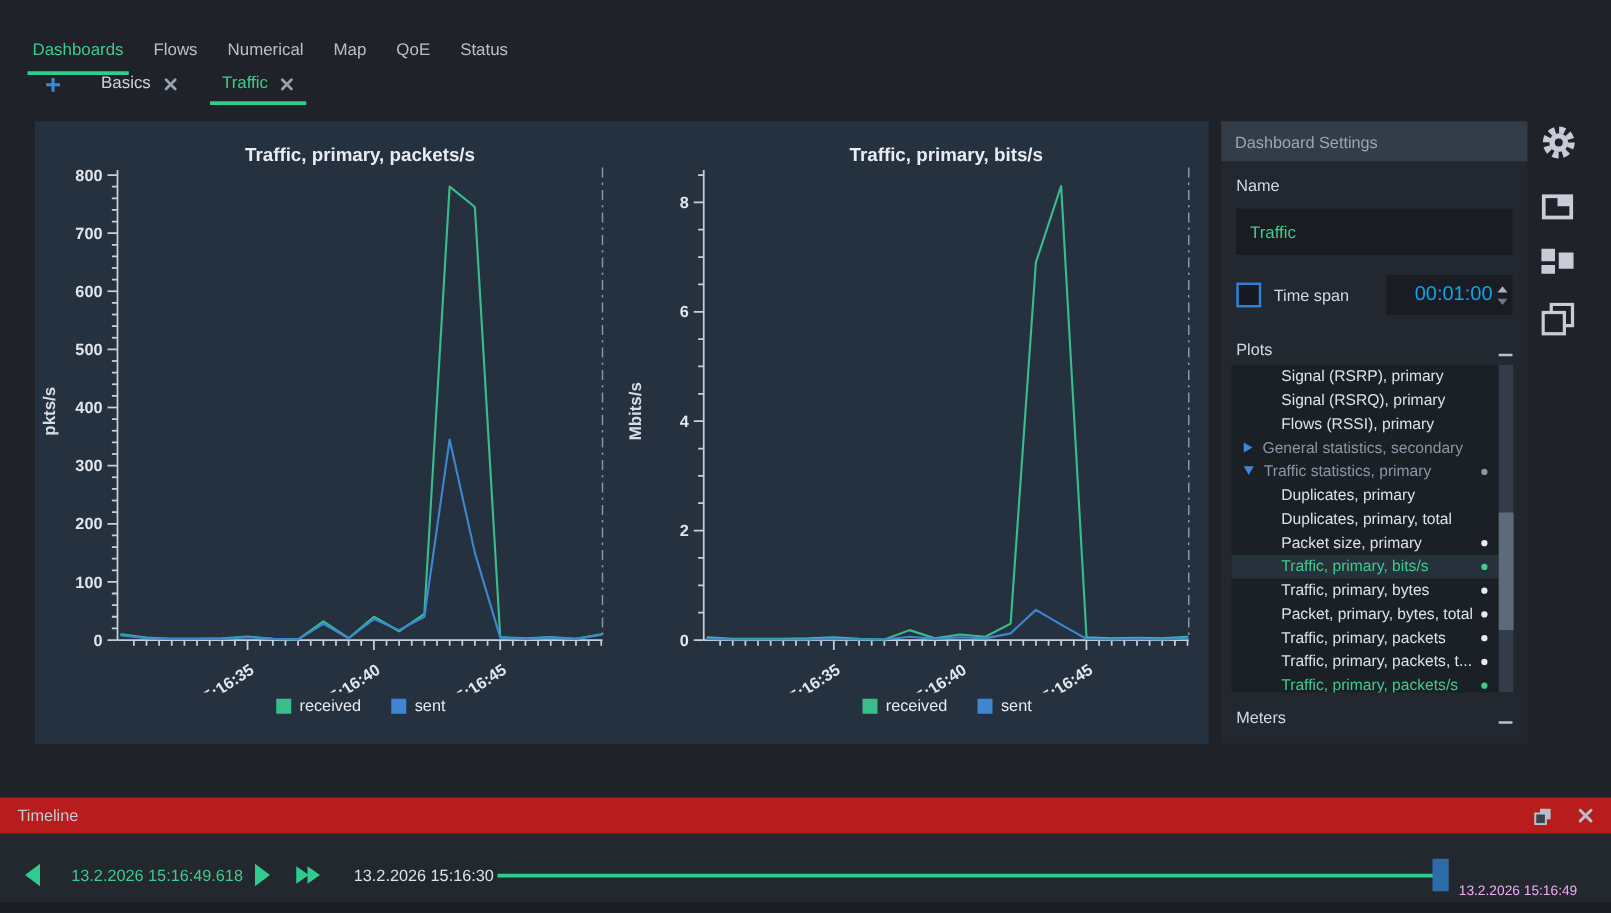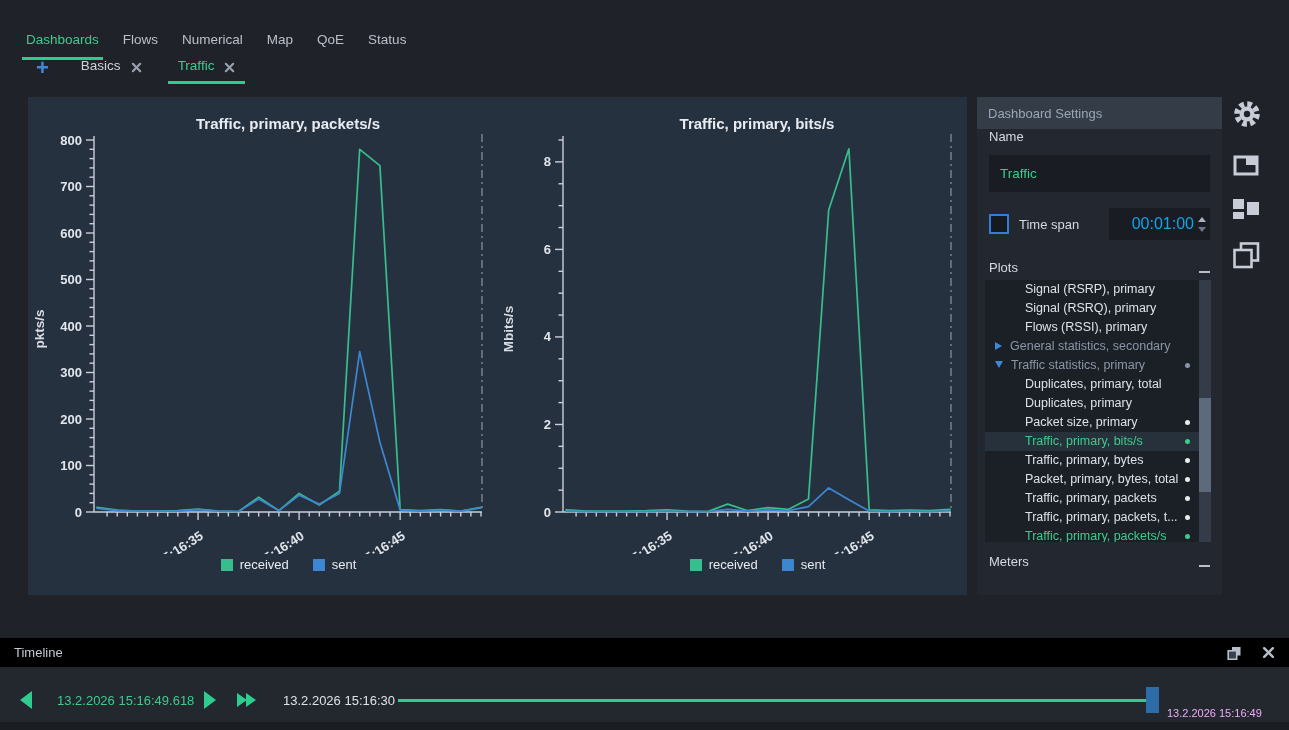--- a/index.html
+++ b/index.html
@@ -26,21 +26,21 @@
   .lg-swatch{width:12px;height:12px;display:inline-block}
   .ch-title{font:bold 15px "Liberation Sans",sans-serif;fill:#e8ecf2}
   .ylab{font:bold 13.5px "Liberation Sans",sans-serif;fill:#d8dde5}
   .ax-lab{font:bold 13px "Liberation Sans",sans-serif;fill:#e2e6ec}
   .axis{stroke:#c9cfd9;stroke-width:1.4}
   .dashdot{stroke:#8b94a3;stroke-width:1.2;stroke-dasharray:8 4 2 4}
 
   
   .settings-panel{position:absolute;left:977px;top:97px;width:245px;height:498px;background:#232830}
   .panel-header{height:32px;background:#343c48;color:#9aa6b6;font-size:13px;display:flex;align-items:center;padding-left:11px}
-  .panel-body{}
+  .panel-body{padding-top:12px}
   .field-label{margin:0 12px;font-size:13px;color:#d5dae1}
   .name-input{display:block;margin:11px 12px 0;width:221px;height:37px;background:#191d23;border:none;outline:none;color:#3ecb8d;font-size:13.5px;padding-left:11px;font-family:inherit}
   .ts-row{margin:16px 12px 0;display:flex;align-items:center;height:32px}
   .checkbox{width:20px;height:20px;border:2px solid #2f7fd6;background:#161a20;display:inline-block;cursor:pointer}
   .ts-label{margin-left:10px;font-size:13px;color:#d5dae1;flex:1}
   .spinbox{width:101px;height:32px;background:#191d23;display:flex;align-items:center}
   .spin-value{flex:1;text-align:right;color:#0ea5e9;font-size:16px}
   .spin-arrows{width:16px;height:100%;display:flex;flex-direction:column;align-items:center;justify-content:center;gap:5px}
   .arr-up{width:0;height:0;border-left:4.5px solid transparent;border-right:4.5px solid transparent;border-bottom:5.5px solid #a9b2c0}
   .arr-dn{width:0;height:0;border-left:4.5px solid transparent;border-right:4.5px solid transparent;border-top:5.5px solid #6d7687}
@@ -62,21 +62,21 @@
   .vthumb{position:absolute;left:0;width:100%;top:45%;height:36%;background:#5d6a7c}
 
   
   .right-toolbar{position:absolute;left:1230px;top:100px;width:52px;display:flex;flex-direction:column;align-items:flex-start;gap:0;padding-left:3px}
   .tool{cursor:pointer}
   .tool + .tool{margin-top:21px}
   .tool:nth-child(2){margin-top:26px}
 
   
   .timeline{position:absolute;left:0;top:638px;width:1289px;height:84px}
-  .tl-header{height:29px;background:#000000;display:flex;align-items:center;padding:0 14px}
+  .tl-header{height:29px;background:#b91c1c;display:flex;align-items:center;padding:0 14px}
   .tl-title{font-size:13px;color:#c3cad4;flex:1}
   .tl-restore{margin-right:20px;cursor:pointer}
   .tl-close{cursor:pointer}
   .tl-body{position:relative;height:55px;background:#23272e}
   .tl-body > *{position:absolute}
   .tri-l{width:0;height:0;border-top:9px solid transparent;border-bottom:9px solid transparent;border-right:12px solid #2ecc8e;cursor:pointer}
   .tri-r{width:0;height:0;border-top:9px solid transparent;border-bottom:9px solid transparent;border-left:12px solid #2ecc8e;cursor:pointer}
   .tri-sm{display:inline-block;width:0;height:0;border-top:7px solid transparent;border-bottom:7px solid transparent;border-left:10px solid #2ecc8e}
   .tl-current{left:57px;top:26px;color:#3ecb8d;font-size:13px}
   .tl-back{left:20px;top:24px}
@@ -342,22 +342,22 @@
       <span>Plots</span>
       <span class="collapse-dash"></span>
     </div>
     <div class="plots-list">
       <div class="rows" id="plot-rows">
           <div class="prow child"><span>Signal (RSRP), primary</span></div>
           <div class="prow child"><span>Signal (RSRQ), primary</span></div>
           <div class="prow child"><span>Flows (RSSI), primary</span></div>
           <div class="prow group muted"><span class="arr-right"></span><span>General statistics, secondary</span></div>
           <div class="prow group muted"><span class="arr-down"></span><span>Traffic statistics, primary</span><span class="bullet b-muted"></span></div>
+          <div class="prow child"><span>Duplicates, primary</span></div>
           <div class="prow child"><span>Duplicates, primary, total</span></div>
-          <div class="prow child"><span>Duplicates, primary</span></div>
           <div class="prow child"><span>Packet size, primary</span><span class="bullet b-normal"></span></div>
           <div class="prow child selected"><span>Traffic, primary, bits/s</span><span class="bullet b-green"></span></div>
           <div class="prow child"><span>Traffic, primary, bytes</span><span class="bullet b-normal"></span></div>
           <div class="prow child"><span>Packet, primary, bytes, total</span><span class="bullet b-normal"></span></div>
           <div class="prow child"><span>Traffic, primary, packets</span><span class="bullet b-normal"></span></div>
           <div class="prow child"><span>Traffic, primary, packets, t...</span><span class="bullet b-normal"></span></div>
           <div class="prow child plotted"><span>Traffic, primary, packets/s</span><span class="bullet b-green"></span></div>
         </div>
       <div class="vscroll">
         <div class="vthumb"></div>

